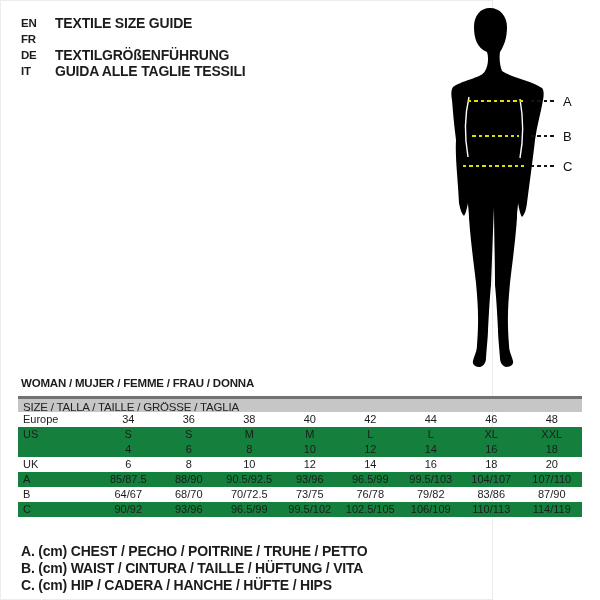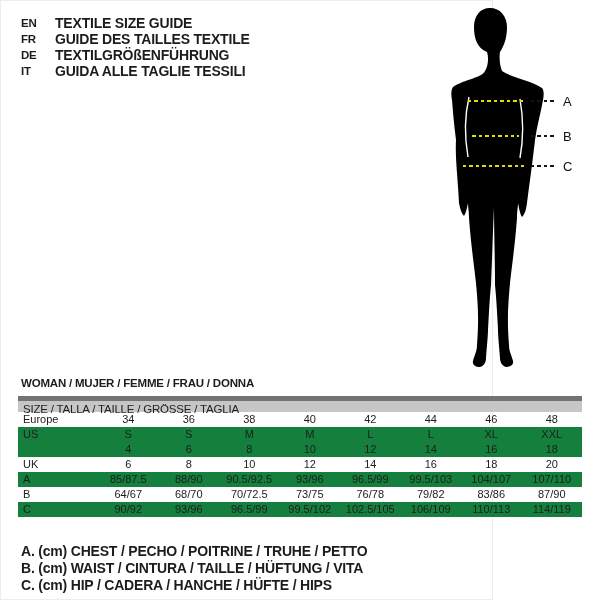--- a/index.html
+++ b/index.html
@@ -24,21 +24,21 @@
   .marker-line.black  { background:repeating-linear-gradient(90deg,#141414 0 3.5px,transparent 3.5px 6.5px); }
   .marker-label { position:absolute; font-size:13px; font-weight:400; color:#111; }
 
   
   .gender-heading { position:absolute; left:21px; top:369px; font-weight:bold;
                     font-size:11.5px; letter-spacing:-0.2px;margin-top:8px; }
 
   
   .size-table { position:absolute; left:18px; top:396px; width:564px; font-size:11px; }
   .size-table-header { background:#c6c6c6; height:16px; line-height:16px; padding-left:5px;
-                       border-top:5px solid #737373; font-size:11.5px; letter-spacing:-0.2px;
+                       border-top:3px solid #737373; font-size:11.5px; letter-spacing:-0.2px;
                        color:#222; }
   .size-row { display:flex; height:15px; line-height:15px; }
   .size-row.shaded { background:#15803d; }
   .size-row-label { width:80px; padding-left:5px; text-align:left; }
   .size-cell { flex:1; text-align:center; }
 
   
   .legend { position:absolute; left:21px; top:543px; }
   .legend-line { font-weight:bold; font-size:14px; line-height:17px; letter-spacing:-0.2px; }
 </style>
@@ -47,21 +47,20 @@
 
 <div id="stage">
 
   <div class="lang-list">
       <div class="lang-row">
         <span class="lang-code">EN</span>
         <span class="lang-label">TEXTILE SIZE GUIDE</span>
       </div>
       <div class="lang-row">
         <span class="lang-code">FR</span>
-        <span class="lang-label">GUIDE DES TAILLES TEXTILE</span>
       </div>
       <div class="lang-row">
         <span class="lang-code">DE</span>
         <span class="lang-label">TEXTILGRÖßENFÜHRUNG</span>
       </div>
       <div class="lang-row">
         <span class="lang-code">IT</span>
         <span class="lang-label">GUIDA ALLE TAGLIE TESSILI</span>
       </div>
     </div>

